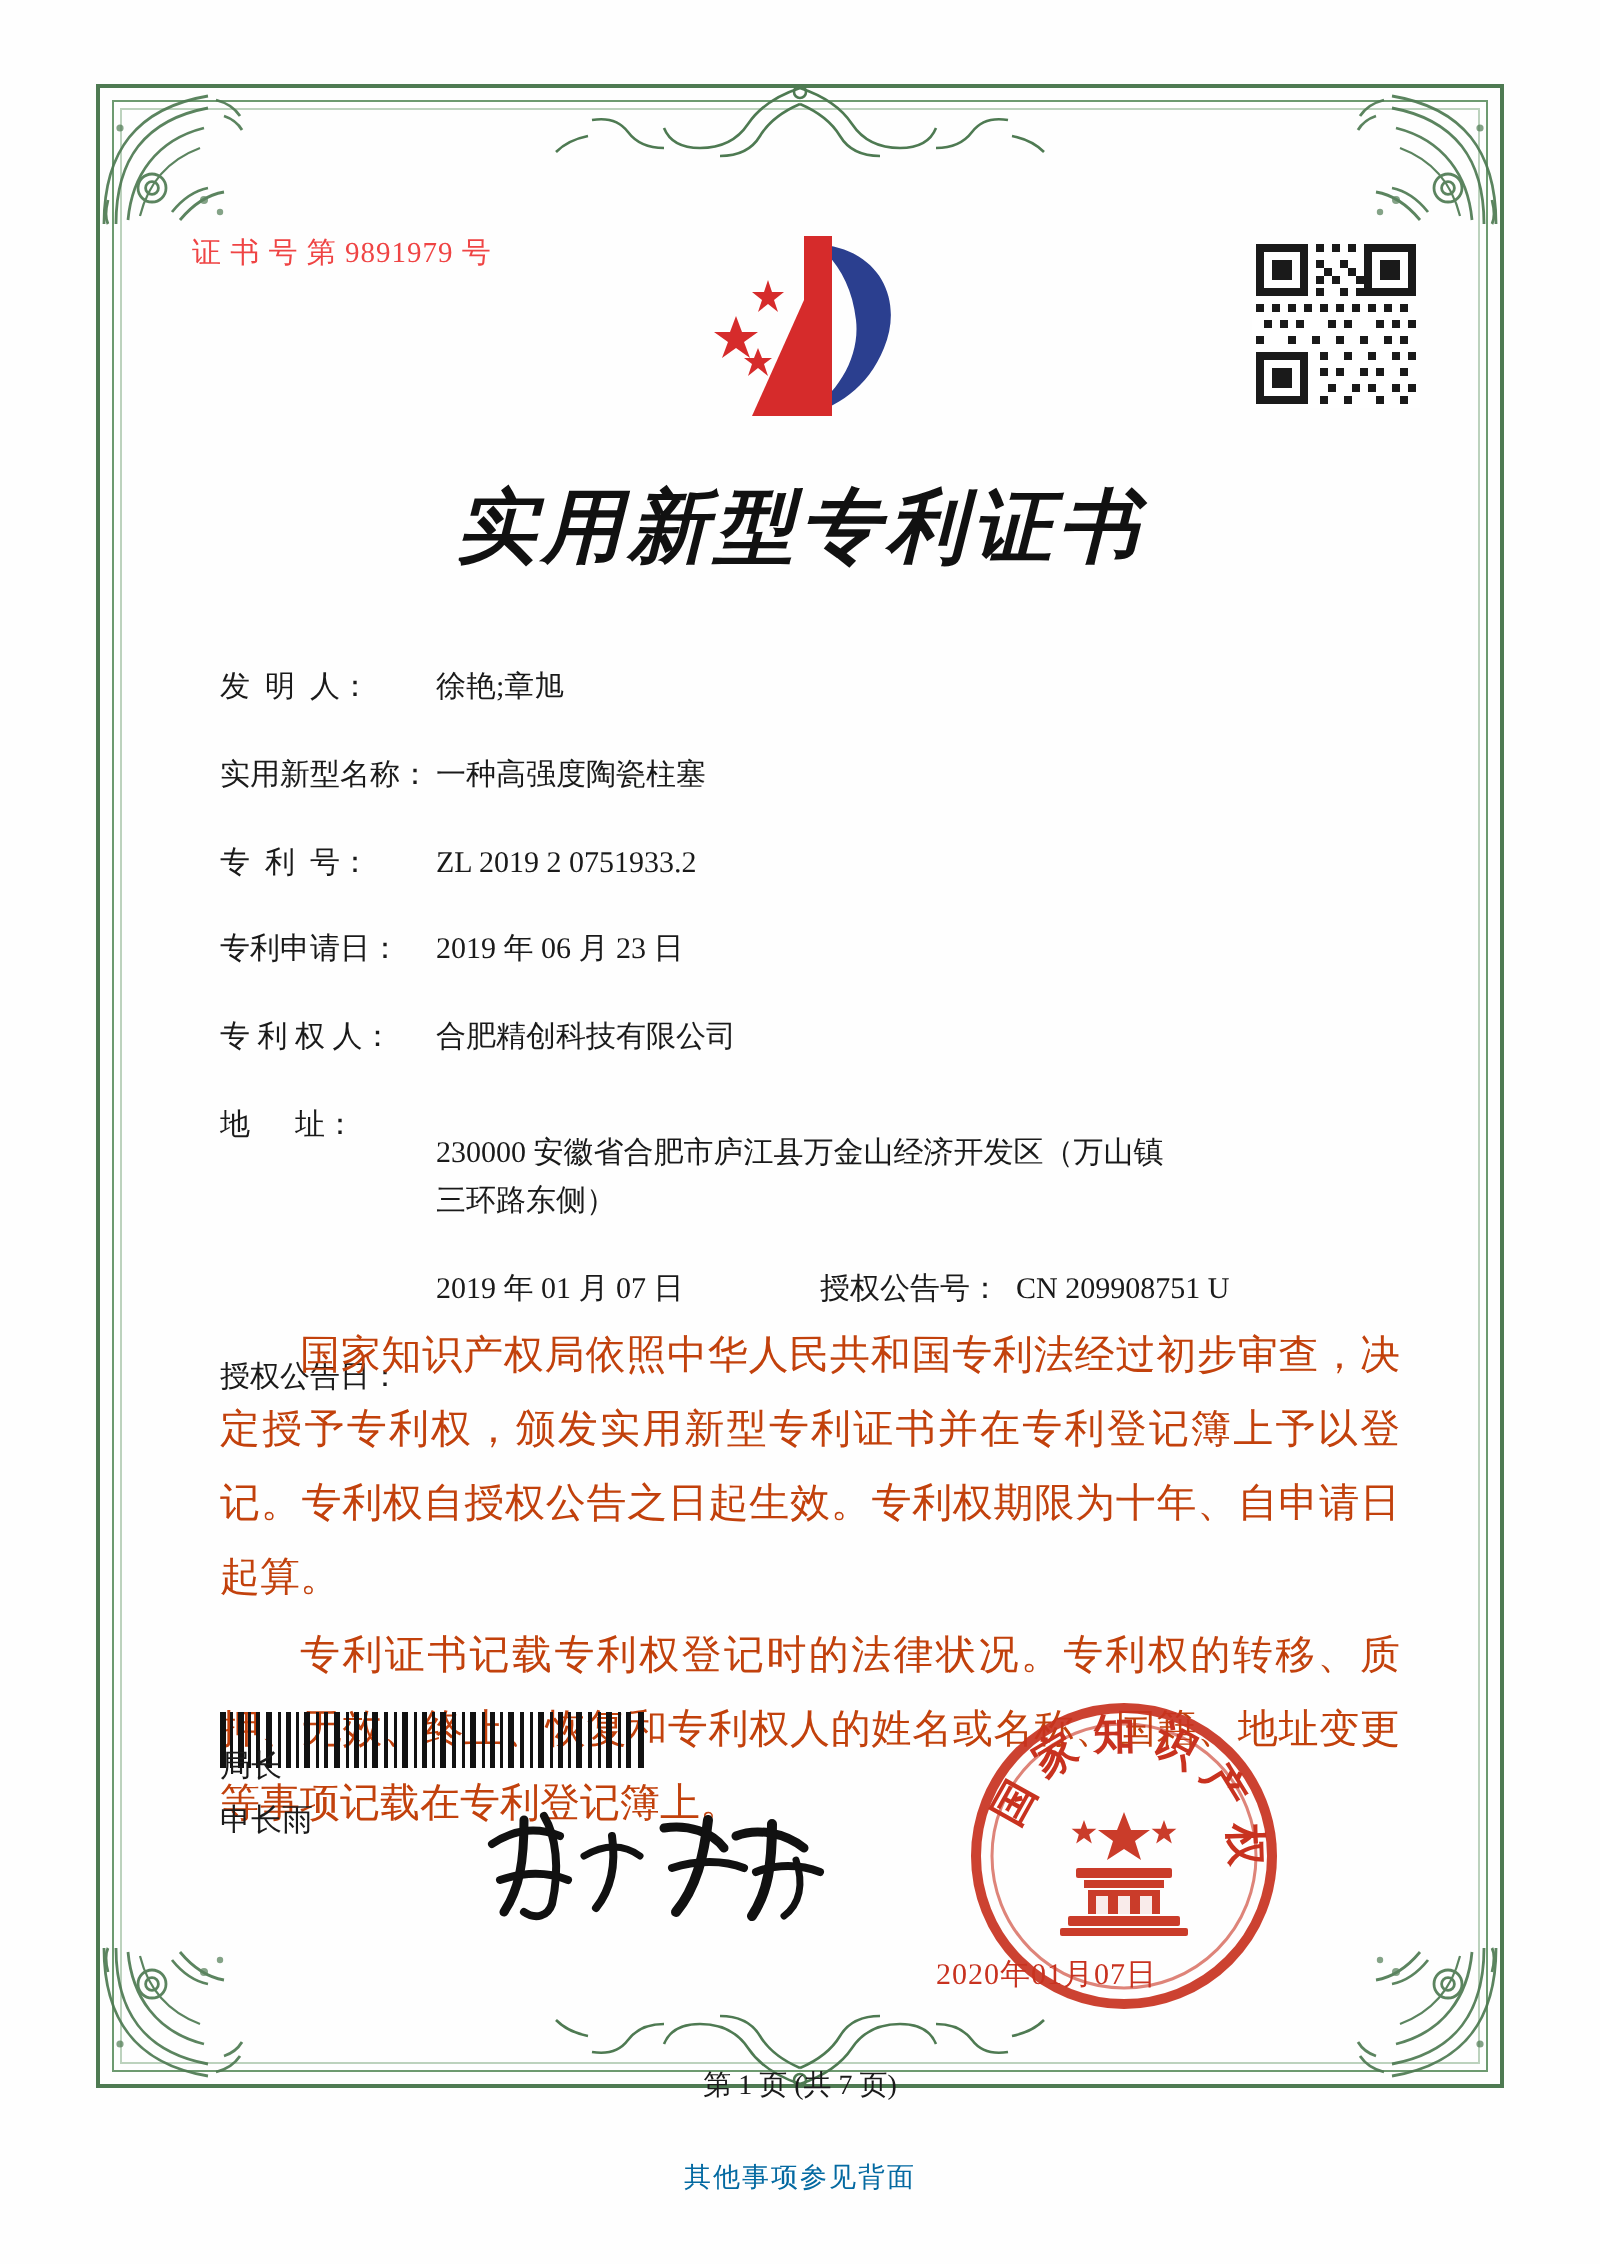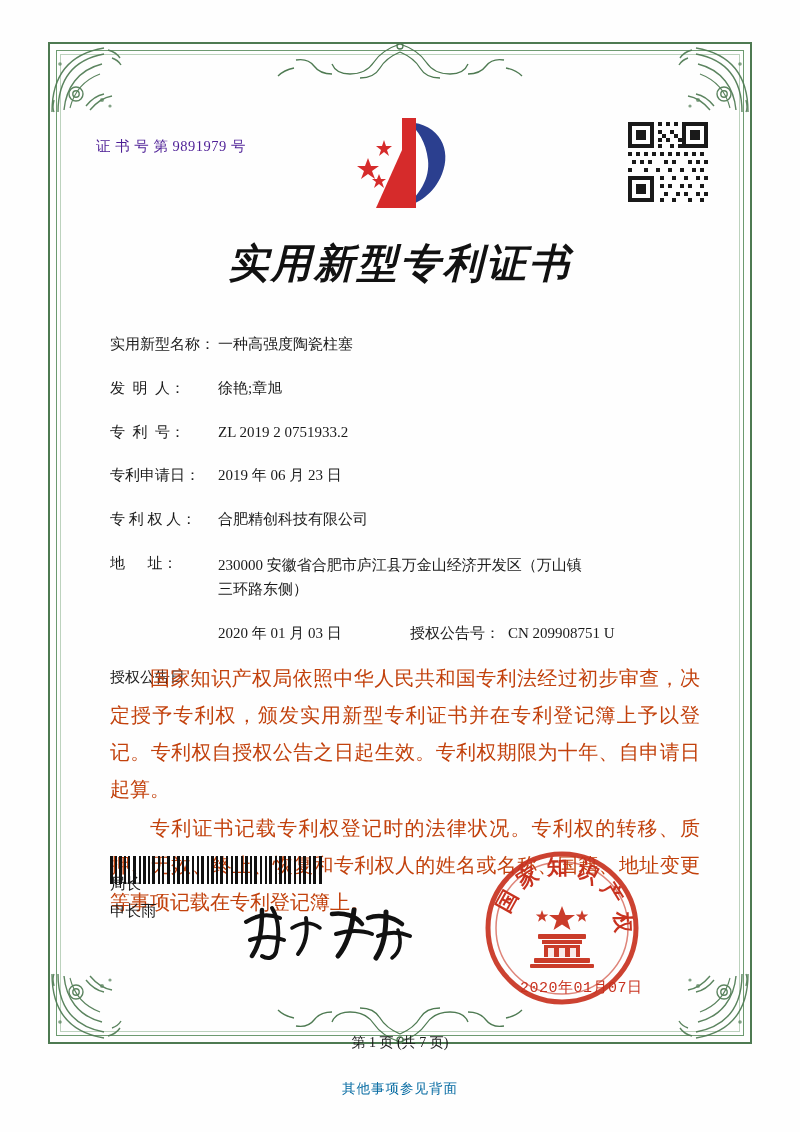--- a/index.html
+++ b/index.html
@@ -80,24 +80,24 @@
     width: 300px;
     height: 44px;
     color: #4e7a52;
   }
   .bottom-ornament svg { width: 100%; height: 100%; display: block; }
 
   
   .cert-no {
     position: absolute;
     left: 96px;
-    top: 137px;
+    top: 117px;
     font-size: 14.5px;
     letter-spacing: .5px;
-    color: #4c1d95;
+    color: #ef4444;
     white-space: nowrap;
   }
 
   .logo {
     position: absolute;
     left: 346px;
     top: 112px;
     width: 116px;
     height: 104px;
   }
@@ -145,21 +145,21 @@
     width: 108px;
     flex: 0 0 108px;
     white-space: pre;
     color: #1a1a1a;
   }
   .field-value {
     flex: 1 1 auto;
     color: #1a1a1a;
     white-space: pre-line;
   }
-  .field-row.addr .field-value { line-height: 1.6; }
+  .field-row.addr .field-value { line-height: 1.6; margin-top: 12px; }
 
   
   .grant-row { display: flex; align-items: flex-start; margin-bottom: 6px; }
   .grant-left { width: 300px; flex: 0 0 300px; display: flex; }
   .grant-left .field-label { width: 108px; flex: 0 0 108px; margin-top: 44px; }
   .grant-right { display: flex; }
   .grant-right .glabel { margin-right: 8px; white-space: pre; }
 
   
   .paras {
@@ -206,26 +206,26 @@
   .seal {
     position: absolute;
     left: 482px;
     top: 848px;
     width: 160px;
     height: 160px;
   }
   .seal svg { width: 100%; height: 100%; display: block; }
   .seal-date {
     position: absolute;
-    left: 520px;
+    left: 468px;
     top: 978px;
     font-size: 15px;
     color: #c8321f;
     letter-spacing: .5px;
-    font-family: Liberation Mono, monospace;
+    font-family: Liberation Serif, serif;
     white-space: nowrap;
   }
 
   
   .page-no {
     position: absolute;
     left: 0; right: 0;
     top: 1034px;
     text-align: center;
     font-size: 14px;
@@ -468,27 +468,27 @@
         <rect x="37" y="39" width="2" height="2"></rect>
       </g>
     </svg>
   </div>
 
   <div class="title">实用新型专利证书</div>
 
   <div class="fields">
 
     <div class="field-row">
+      <div class="field-label">发  明  人：</div>
+      <div class="field-value">徐艳;章旭</div>
+    </div>
+
+    <div class="field-row">
       <div class="field-label">实用新型名称：</div>
       <div class="field-value">一种高强度陶瓷柱塞</div>
-    </div>
-
-    <div class="field-row">
-      <div class="field-label">发  明  人：</div>
-      <div class="field-value">徐艳;章旭</div>
     </div>
 
     <div class="field-row">
       <div class="field-label">专  利  号：</div>
       <div class="field-value">ZL 2019 2 0751933.2</div>
     </div>
 
     <div class="field-row">
       <div class="field-label">专利申请日：</div>
       <div class="field-value">2019 年 06 月 23 日</div>
@@ -501,21 +501,21 @@
 
     <div class="field-row addr">
       <div class="field-label">地      址：</div>
       <div class="field-value">230000  安徽省合肥市庐江县万金山经济开发区（万山镇
 三环路东侧）</div>
     </div>
 
     <div class="grant-row">
       <div class="grant-left">
         <div class="field-label">授权公告日：</div>
-        <div class="field-value">2020 年 01 月 03 日</div>
+        <div class="field-value">2019 年 01 月 07 日</div>
       </div>
       <div class="grant-right">
         <div class="glabel">授权公告号：</div>
         <div>CN 209908751 U</div>
       </div>
     </div>
 
   </div>
 
   <div class="paras">

